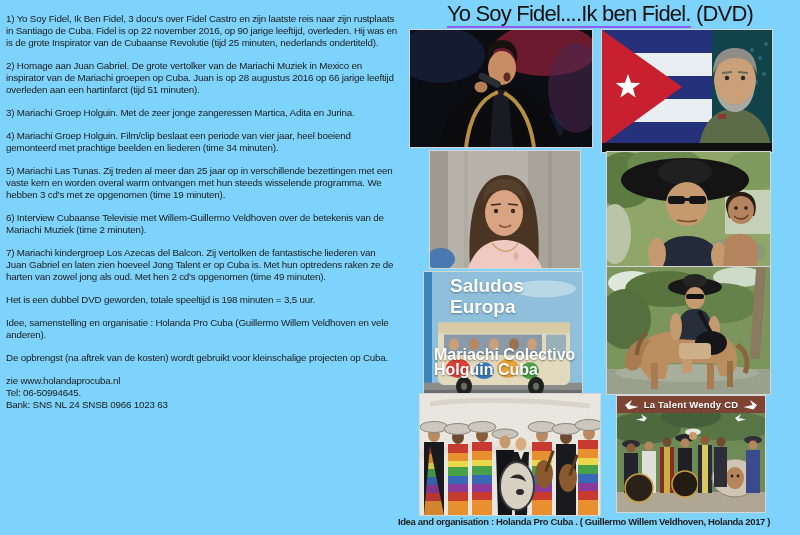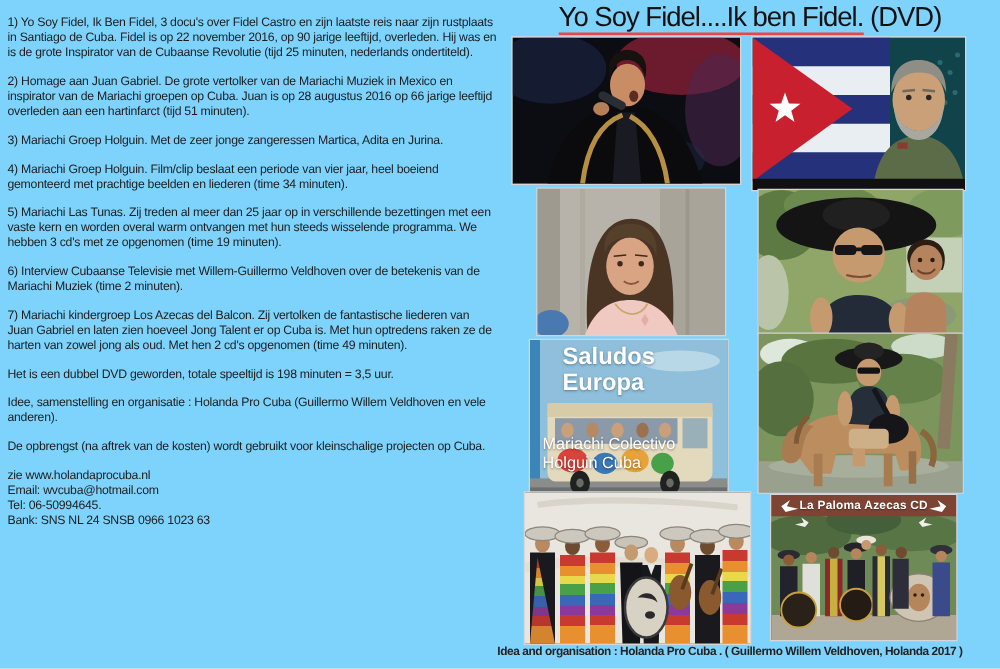--- a/index.html
+++ b/index.html
@@ -6,38 +6,38 @@
   .page{position:relative;width:800px;height:535px;background:#7dd3fc;overflow:hidden;
         font-family:"Liberation Sans",sans-serif;color:#1b1b1b;padding-left:27px;}
   
   .left-panel{position:absolute;left:6px;top:13px;width:392px;font-size:9.8px;
               line-height:12px;letter-spacing:-0.2px;color:#1c1c1c;}
   .left-panel p{margin:0 0 11px 0;}
   .contact div{margin:0;}
   
   .title{position:absolute;left:402px;top:1px;width:396px;text-align:center;
          font-size:22px;letter-spacing:-0.8px;color:#111;white-space:nowrap;}
-  .title .u{border-bottom:2px solid #ef4444;padding-bottom:0px;margin-top:16px;}
+  .title .u{border-bottom:2px solid #8b5cf6;padding-bottom:0px;margin-top:16px;}
   .caption{position:absolute;left:388px;top:516px;width:392px;text-align:center;
            font-weight:bold;font-size:9.5px;letter-spacing:-0.35px;color:#222;white-space:nowrap;}
   .ph{position:absolute;box-shadow:0 0 0 1px #d6d6d6;overflow:hidden;background:#888;}
   .ph svg{display:block;width:100%;height:100%;}
   .ph-juan{left:410px;top:30px;width:182px;height:117px;}
   .ph-fidel{left:602px;top:30px;width:170px;height:122px;}
   .ph-girl{left:430px;top:151px;width:150px;height:117px;}
   .ph-couple{left:607px;top:152px;width:163px;height:115px;}
   .ph-saludos{left:424px;top:272px;width:158px;height:142px;}
   .ph-horse{left:607px;top:267px;width:163px;height:127px;}
   .ph-group{left:420px;top:394px;width:180px;height:121px;}
   .ph-paloma{left:617px;top:396px;width:148px;height:116px;}
   
   .sal-title{position:absolute;left:26px;top:3px;color:#fff;font-weight:bold;
              font-size:19px;line-height:21px;text-shadow:0 1px 2px rgba(40,70,90,.55);}
-  .sal-artist{position:absolute;left:10px;top:76px;color:#fff;font-weight:normal;
-              font-size:13px;line-height:14.5px;text-shadow:0 1px 2px rgba(0,0,0,.45);}
+  .sal-artist{position:absolute;left:10px;top:76px;color:#fff;font-weight:bold;
+              font-size:16px;line-height:14.5px;text-shadow:0 1px 2px rgba(0,0,0,.45);}
   .sal-badge{position:absolute;right:6px;bottom:5px;width:16px;height:16px;border-radius:50%;
              background:#b3a78f;color:#f4f1e8;font-size:6px;font-weight:bold;
              display:flex;align-items:center;justify-content:center;}
   .pal-banner{position:absolute;left:0;top:0;width:100%;height:17px;
               display:flex;align-items:center;justify-content:center;}
   .pal-banner-text{color:#fff;font-weight:bold;font-size:9.5px;letter-spacing:.2px;
                    text-shadow:0 1px 1px rgba(0,0,0,.4);}
 </style>
 </head>
 <body>
@@ -50,21 +50,20 @@
     <p>3) Mariachi Groep Holguin. Met de zeer jonge zangeressen Martica, Adita en Jurina.</p>
     <p>4) Mariachi Groep Holguin. Film/clip beslaat een periode van vier jaar, heel boeiend gemonteerd met prachtige beelden en liederen (time 34 minuten).</p>
     <p>5) Mariachi Las Tunas. Zij treden al meer dan 25 jaar op in verschillende bezettingen met een vaste kern en worden overal warm ontvangen met hun steeds wisselende programma. We hebben 3 cd's met ze opgenomen (time 19 minuten).</p>
     <p>6) Interview Cubaanse Televisie met Willem-Guillermo Veldhoven over de betekenis van de Mariachi Muziek (time 2 minuten).</p>
     <p>7) Mariachi kindergroep Los Azecas del Balcon. Zij vertolken de fantastische liederen van Juan Gabriel en laten zien hoeveel Jong Talent er op Cuba is. Met hun optredens raken ze de harten van zowel jong als oud. Met hen 2 cd's opgenomen (time 49 minuten).</p>
     <p>Het is een dubbel DVD geworden, totale speeltijd is 198 minuten = 3,5 uur.</p>
     <p>Idee, samenstelling en organisatie : Holanda Pro Cuba (Guillermo Willem Veldhoven en vele anderen).</p>
     <p>De opbrengst (na aftrek van de kosten) wordt gebruikt voor kleinschalige projecten op Cuba.</p>
     <div class="contact">
       <div>zie www.holandaprocuba.nl</div>
-      <div>Email: wvcuba@hotmail.com</div>
       <div>Tel: 06-50994645.</div>
       <div>Bank: SNS  NL 24 SNSB 0966 1023 63</div>
     </div>
   </div>
 
   <div class="title"><span class="u">Yo Soy Fidel....Ik ben Fidel.</span><span> (DVD)</span></div>
 
   <div class="ph ph-juan">
     <svg viewBox="0 0 182 117" preserveAspectRatio="none">
       <rect width="182" height="117" fill="#0c0c13"></rect>
@@ -377,19 +376,19 @@
         </g>
         <circle cx="22" cy="92" r="14" fill="#2a2218" stroke="#c8a040" stroke-width="1.5"></circle>
       </g>
       <rect y="0" width="148" height="17" fill="#7d4434"></rect>
       <path d="M8 9 l7 -5 l-2.5 5 l9 2 l-10 2.5 z" fill="#ffffff"></path>
       <path d="M140 9 l-7 -5 l2.5 5 l-9 2 l10 2.5 z" fill="#ffffff"></path>
       <path d="M118 22 l6 -4 l-2 4 l7 1.5 l-8 2 z" fill="#eeeeea"></path>
       <path d="M30 22 l-6 -4 l2 4 l-7 1.5 l8 2 z" fill="#eeeeea"></path>
     </svg>
     <div class="pal-banner">
-      <span class="pal-banner-text">La Paloma Azecas   CD</span>
+      <span class="pal-banner-text">La Talent Wendy   CD</span>
     </div>
   </div>
 
   <div class="caption">Idea and organisation : Holanda Pro Cuba . ( Guillermo Willem Veldhoven, Holanda 2017 )</div>
 
 </div>
 
 </body></html>

